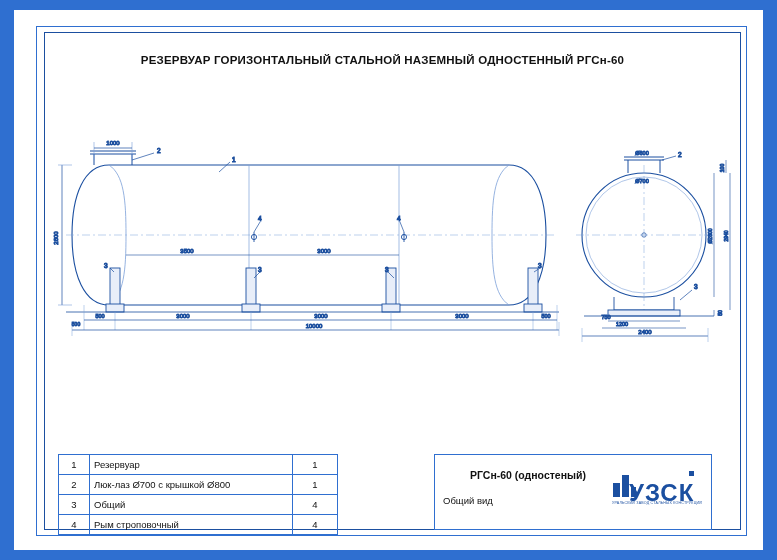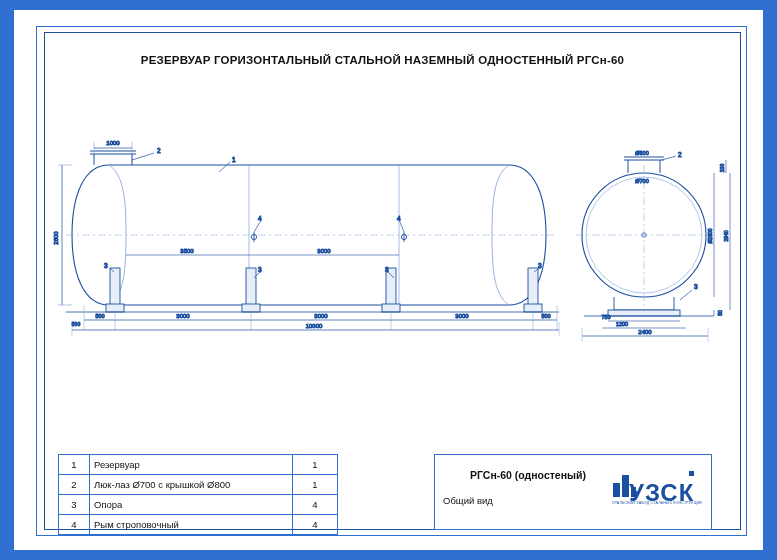--- a/index.html
+++ b/index.html
@@ -237,21 +237,21 @@
         <td class="label">Резервуар</td>
         <td class="qty">1</td>
       </tr>
       <tr>
         <td class="num">2</td>
         <td class="label">Люк-лаз Ø700 с крышкой Ø800</td>
         <td class="qty">1</td>
       </tr>
       <tr>
         <td class="num">3</td>
-        <td class="label">Опора</td>
+        <td class="label">Общий</td>
         <td class="qty">4</td>
       </tr>
       <tr>
         <td class="num">4</td>
         <td class="label">Рым стропoвочный</td>
         <td class="qty">4</td>
       </tr>
     </tbody>
   </table>
 

